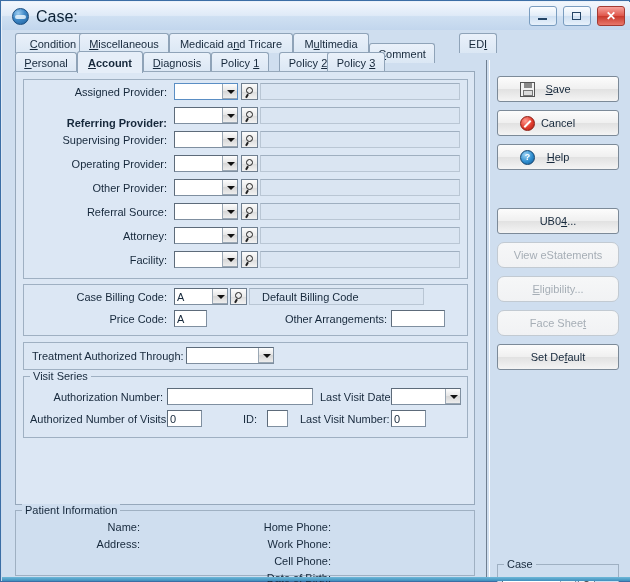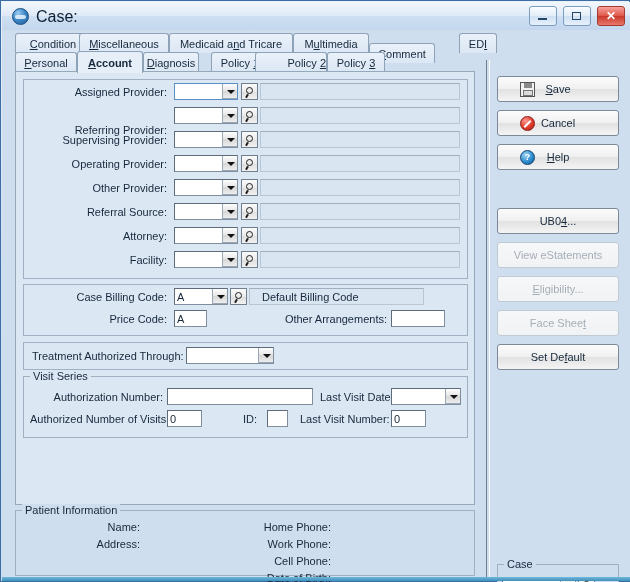--- a/index.html
+++ b/index.html
@@ -161,20 +161,21 @@
   .btn{
     position:absolute;left:0;width:122px;height:26px;box-sizing:border-box;
     border:1px solid #7c8a98;border-radius:3px;
     background:linear-gradient(to bottom,#fcfcfc 0%,#f0f0f0 48%,#e2e2e2 52%,#f4f4f4 100%);
     font-size:11px;color:#16283b;
     display:flex;align-items:center;justify-content:center;
   }
   .btn.disabled{
     color:#a6aeb6;border-color:#c2cad2;
     background:linear-gradient(to bottom,#f6f7f8 0%,#f1f2f4 100%);
+    border-radius:7px;
   }
   .btn u{text-decoration:underline;}
   .btn .bicon{position:absolute;left:22px;top:5px;width:15px;height:15px;}
   
   .ic-save{border:1px solid #555;background:#f3f3f3;box-sizing:border-box;position:relative;}
   .ic-save:before{content:"";position:absolute;left:3px;top:0;width:8px;height:5px;background:#8a8a8a;}
   .ic-save:after{content:"";position:absolute;left:2px;bottom:0;width:10px;height:6px;background:#dcdcdc;border:1px solid #777;box-sizing:border-box;}
   
   .ic-cancel{border-radius:50%;background:radial-gradient(circle at 35% 30%,#ff9a90 0%,#e03b2c 55%,#a81f15 100%);position:relative;border:1px solid #8d1a10;box-sizing:border-box;}
   .ic-cancel:after{content:"";position:absolute;left:2px;top:5.5px;width:9px;height:2px;background:#fff;transform:rotate(-45deg);}
@@ -239,27 +240,27 @@
             <span>ED<u>I</u></span>
           </div>
       </div>
       <div class="tabrow r2">
         <div class="tab" style="left:0px;width:62px;">
             <span><u>P</u>ersonal</span>
           </div>
         <div class="tab sel" style="left:62px;width:66px;">
             <span><u>A</u>ccount</span>
           </div>
-        <div class="tab" style="left:128px;width:56px;">
+        <div class="tab" style="left:128px;width:68px;">
             <span><u>D</u>iagnosis</span>
           </div>
         <div class="tab" style="left:196px;width:58px;">
             <span>Policy <u>1</u></span>
           </div>
-        <div class="tab" style="left:240px;width:72px;justify-content:flex-end;">
+        <div class="tab" style="left:264px;width:58px;">
             <span>Policy <u>2</u></span>
           </div>
         <div class="tab" style="left:312px;width:58px;">
             <span>Policy <u>3</u></span>
           </div>
       </div>
     </div>
 
     <div class="formpanel">
 
@@ -269,21 +270,21 @@
         <div class="combo focus" style="left:150px;top:3px;width:64px;">
           <span class="ctext"></span>
           <span class="arrow"></span>
         </div>
         <div class="mag" style="left:217px;top:3px;">
             <span class="lens"></span>
             <span class="stick"></span>
           </div>
         <div class="ro" style="left:236px;top:3px;width:200px;"></div>
 
-        <div class="lbl" style="left:8px;top:44px;width:135px;">Referring Provider:</div>
+        <div class="lbl" style="left:8px;top:37px;width:135px;font-weight:bold;">Referring Provider:</div>
         <div class="combo" style="left:150px;top:27px;width:64px;">
           <span class="ctext"></span>
           <span class="arrow"></span>
         </div>
         <div class="mag" style="left:217px;top:27px;">
             <span class="lens"></span>
             <span class="stick"></span>
           </div>
         <div class="ro" style="left:236px;top:27px;width:200px;"></div>
 

